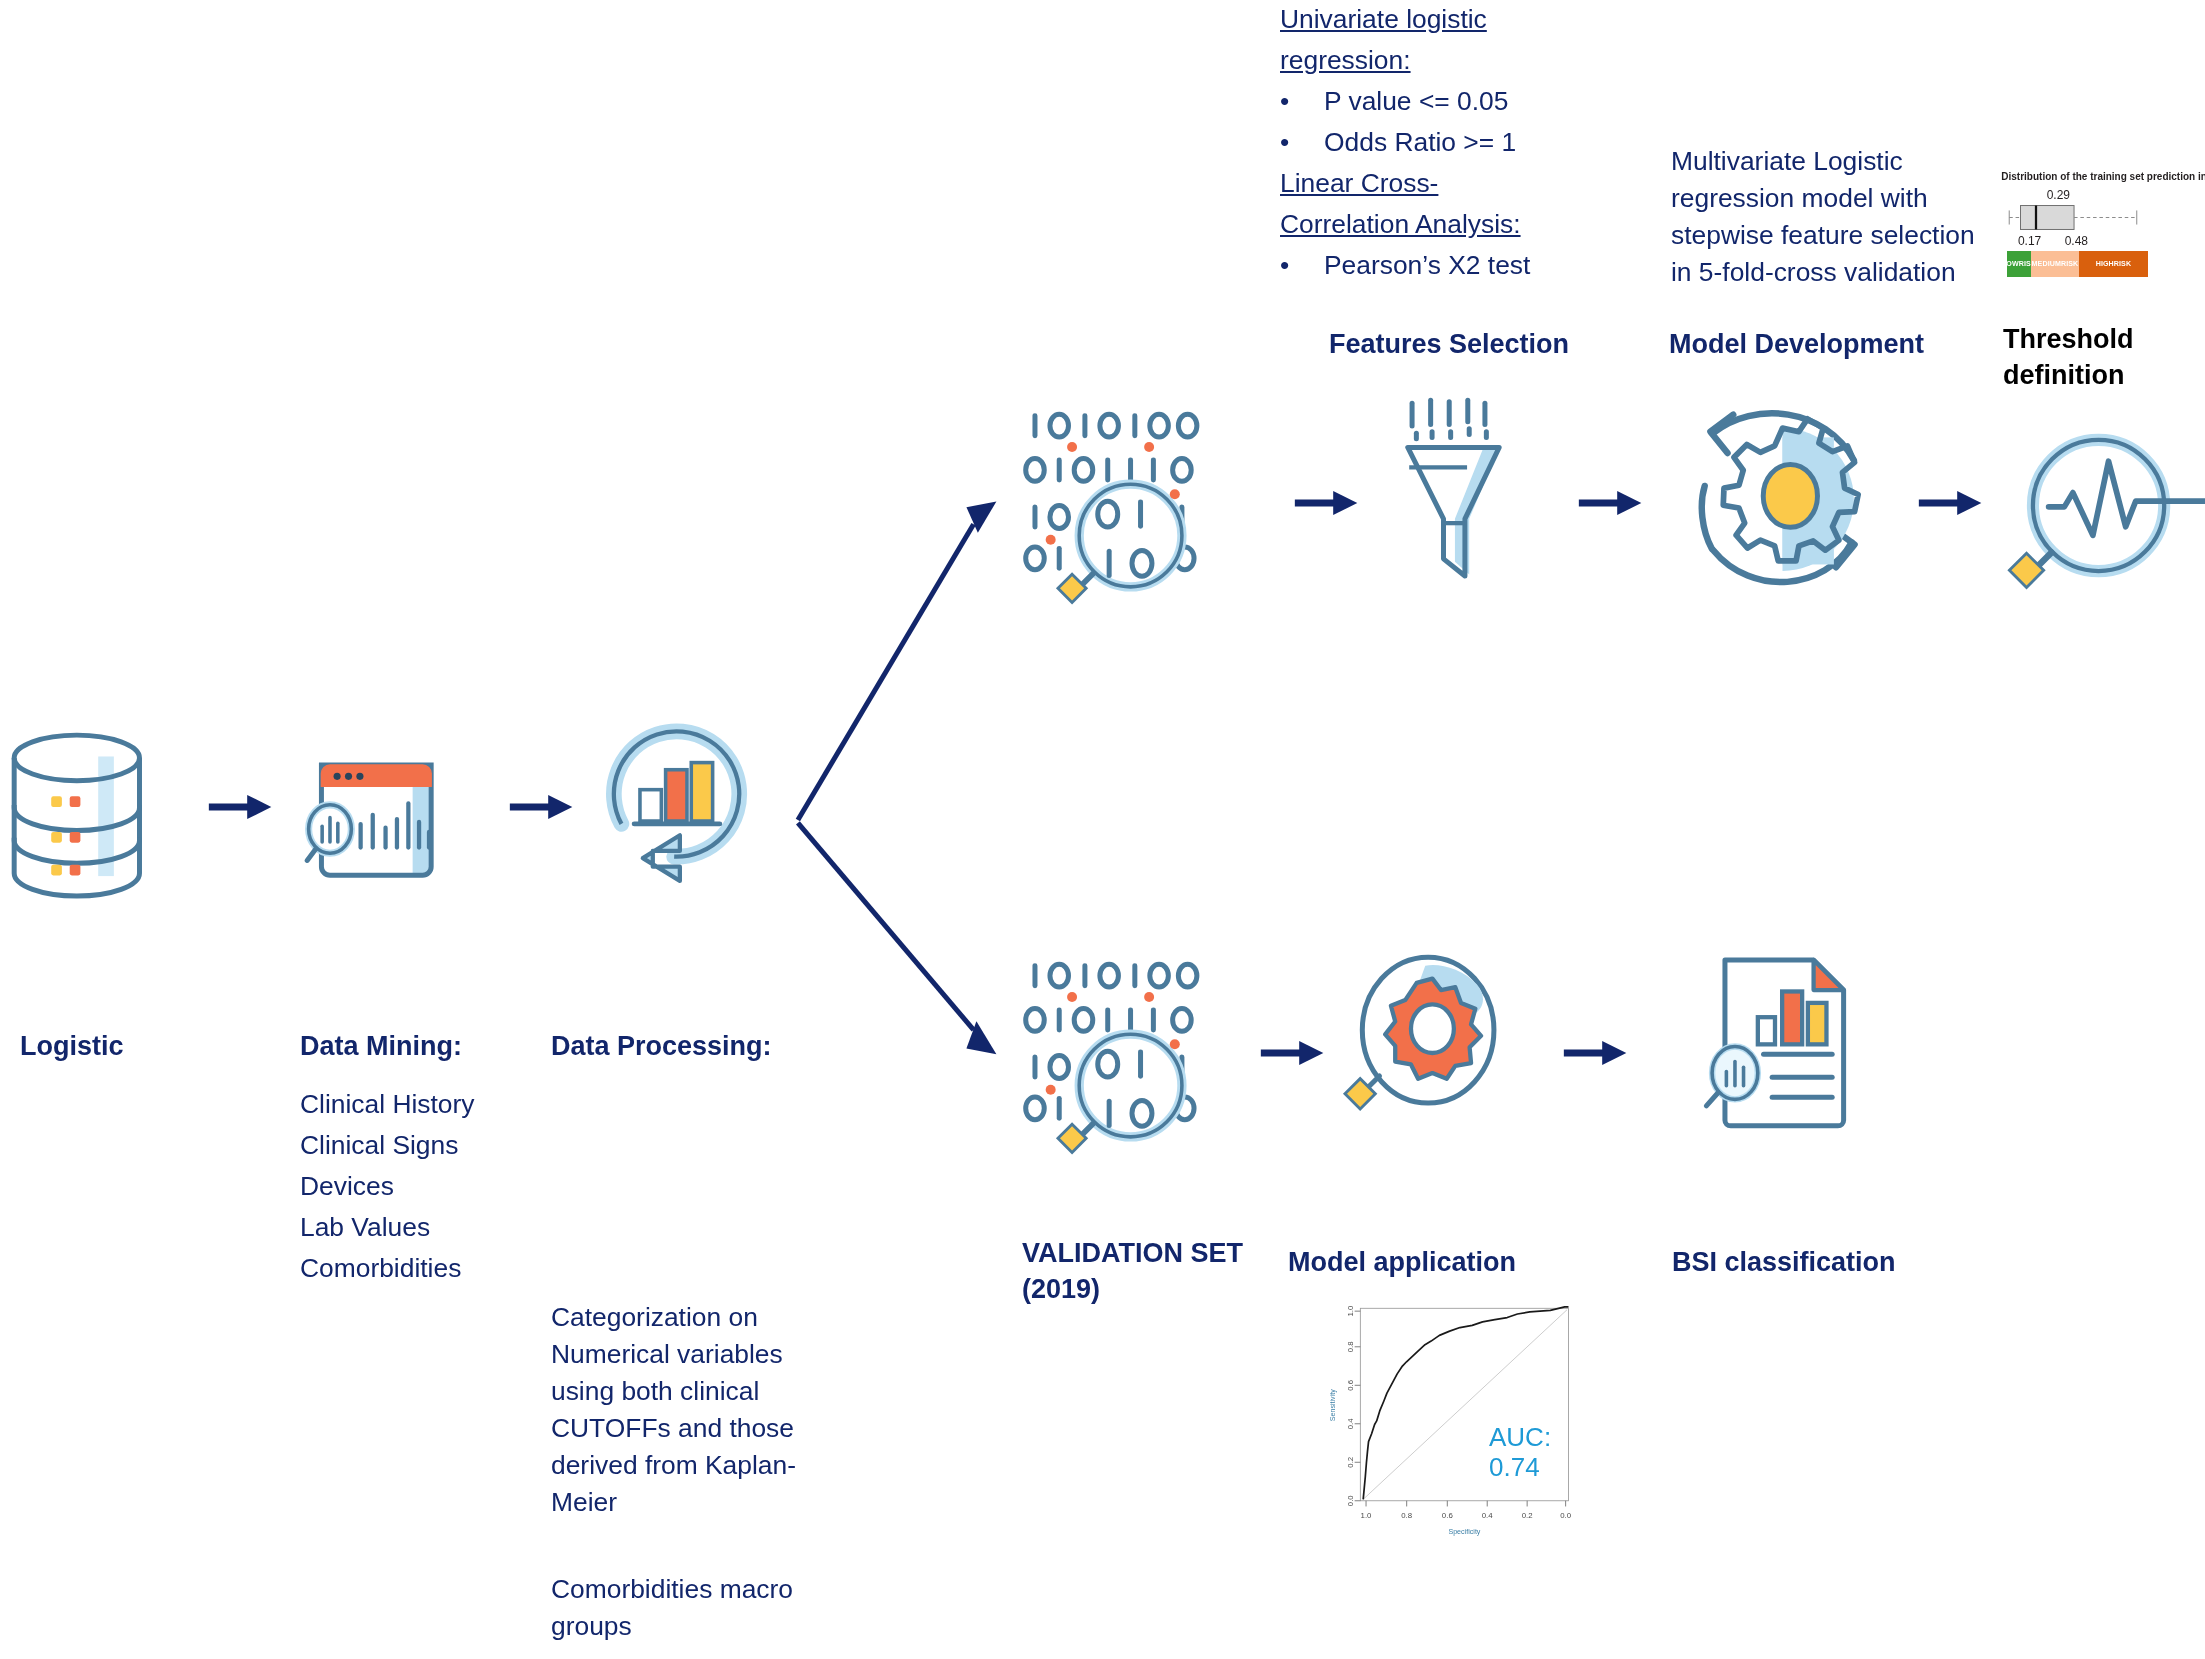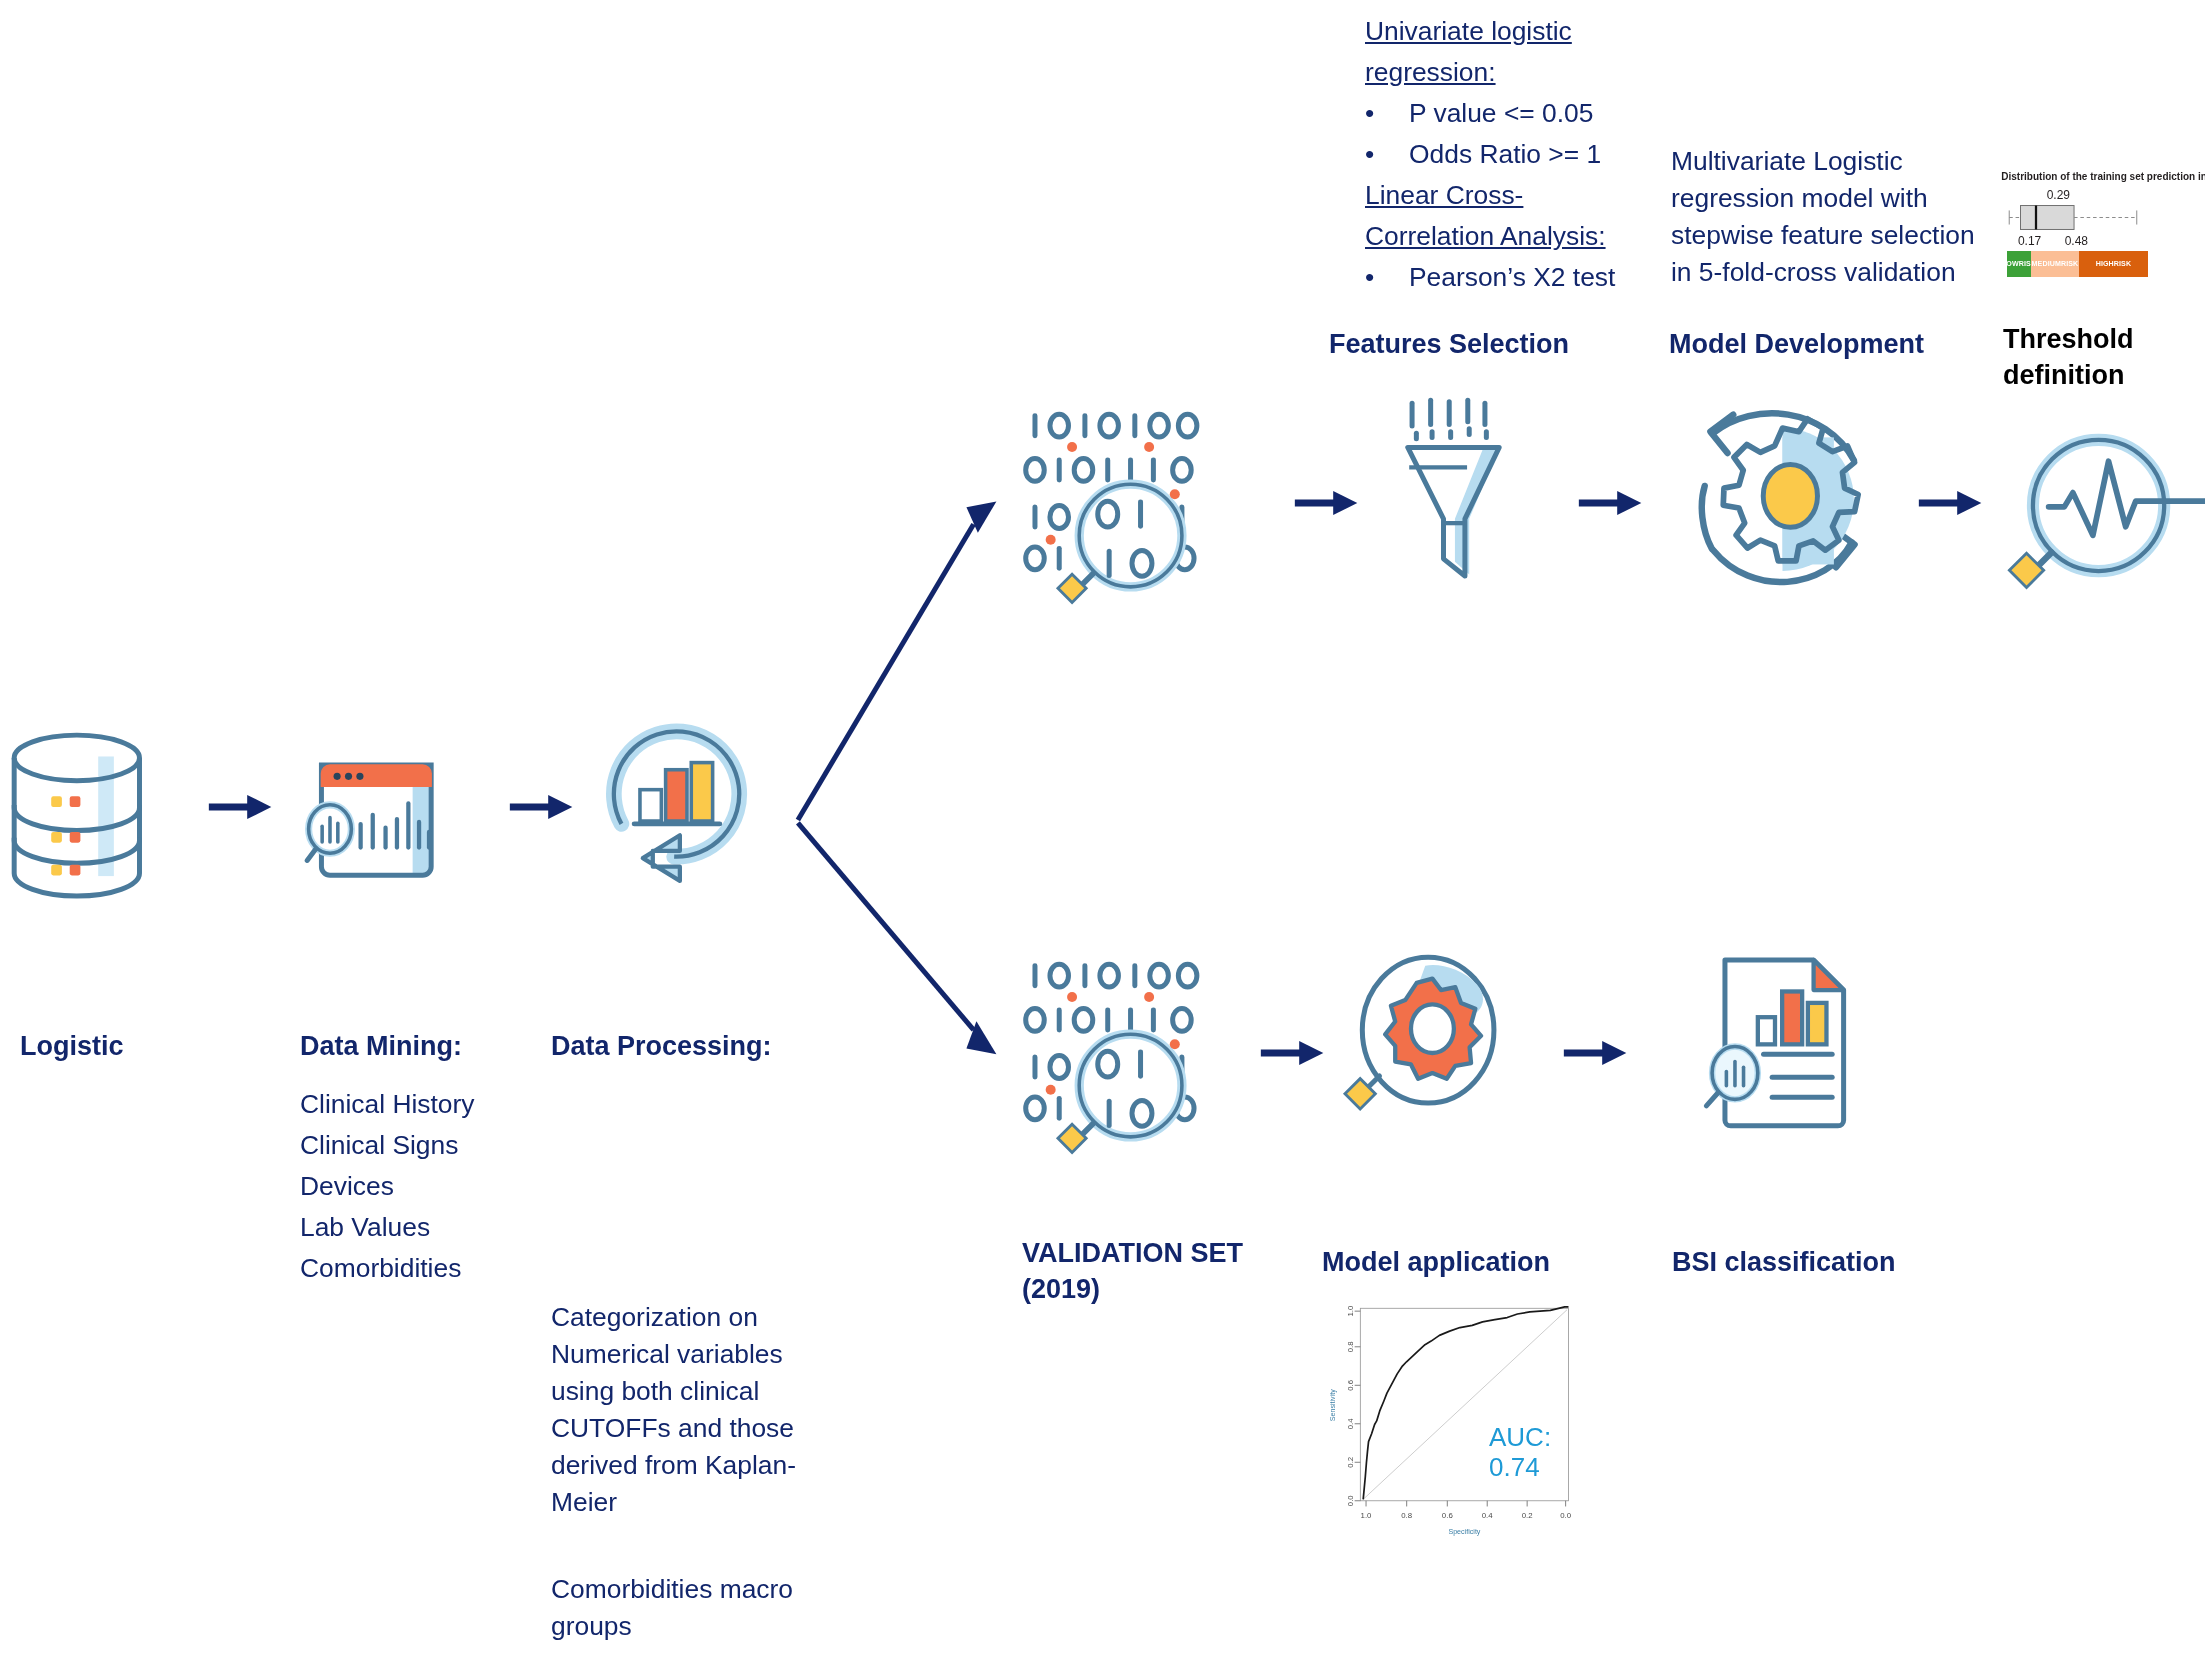--- a/index.html
+++ b/index.html
@@ -76,21 +76,21 @@
   .auc-lbl{
     position:absolute;color:#1e9ad6;font-weight:normal;
     font-size:26px;line-height:30px;
   }
 </style>
 </head>
 <body>
 
 <div id="canvas">
 
-  <div class="abs" style="left:1365px;top:-1.4px;width:300px;margin-top:12px;">
+  <div class="abs" style="left:1280px;top:-1.4px;width:300px;">
     <span class="ul-head">Univariate logistic
 regression:</span>
     <div class="bullet-row">
       <span class="bullet-dot">•</span>
       <span>P value &lt;= 0.05</span>
     </div>
     <div class="bullet-row">
       <span class="bullet-dot">•</span>
       <span>Odds Ratio &gt;= 1</span>
     </div>
@@ -431,21 +431,21 @@
     <g stroke="#4a7a9b" stroke-width="5" stroke-linecap="round">
       <line x1="48" y1="170" x2="48" y2="190"></line>
       <line x1="60" y1="156" x2="60" y2="190"></line>
       <line x1="72" y1="164" x2="72" y2="190"></line>
     </g>
     <line x1="36" y1="200" x2="20" y2="218" stroke="#4a7a9b" stroke-width="7" stroke-linecap="round"></line>
   </svg>
 
   <div class="abs hdr-bold" style="left:1022px;top:1235px;width:257px;">VALIDATION SET
 (2019)</div>
-  <div class="abs hdr-bold" style="left:1322px;top:1244px;width:286px;">Model application</div>
+  <div class="abs hdr-bold" style="left:1288px;top:1244px;width:286px;">Model application</div>
   <div class="abs hdr-bold" style="left:1672px;top:1244px;width:286px;">BSI classification</div>
 
   <div class="abs" style="left:1319px;top:1298px;width:278px;height:243px;">
 
     <svg width="278" height="243" viewBox="0 0 390 340">
 
       <rect x="58" y="14" width="292" height="270" fill="#ffffff" stroke="#9a9a9a" stroke-width="1.2"></rect>
 
       <g stroke="#6b6b6b" stroke-width="1.2">
         <line x1="58" y1="284" x2="50" y2="284"></line>

